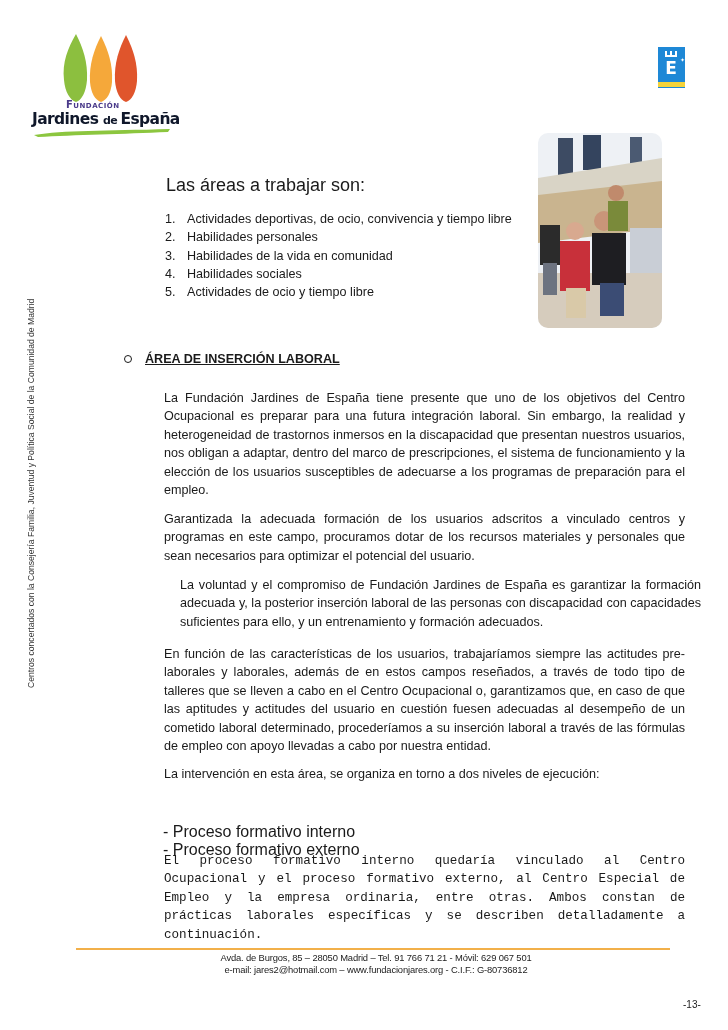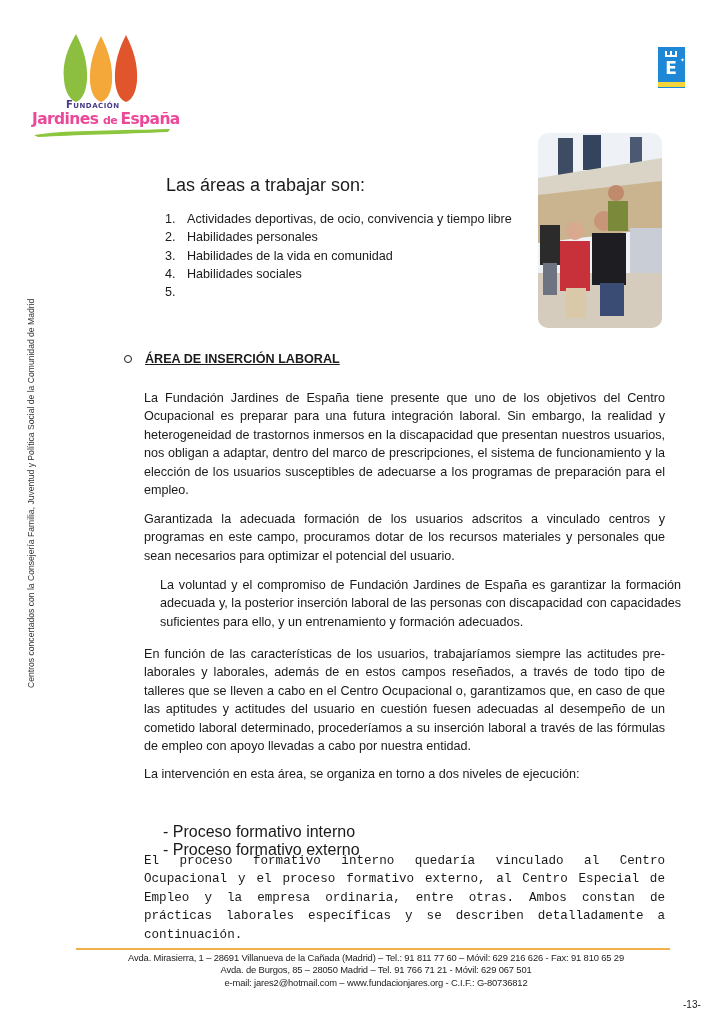--- a/index.html
+++ b/index.html
@@ -2,30 +2,30 @@
 <html><head>
 <meta charset="utf-8">
 <style>
   * { margin: 0; padding: 0; box-sizing: border-box; }
   html, body { width: 728px; height: 1030px; background: #ffffff; overflow: hidden; }
   body { position: relative; font-family: "Liberation Sans", sans-serif; color: #1a1a1a; }
 
   .logo { position: absolute; left: 28px; top: 30px; width: 150px; height: 115px; }
   .logo svg { display: block; }
   .logo-text1 { position: absolute; left: 38px; top: 69px; font-family: "DejaVu Sans", sans-serif; font-size: 10px; font-weight: bold; color: #4a3a8a; letter-spacing: 0.5px; font-variant: small-caps; }
-  .logo-text2 { position: absolute; left: 4px; top: 80px; font-family: "DejaVu Sans", sans-serif; font-size: 15.5px; font-weight: bold; color: #ec4899; letter-spacing: -0.6px; white-space: nowrap; }
+  .logo-text2 { position: absolute; left: 4px; top: 80px; font-family: "DejaVu Sans", sans-serif; font-size: 15.5px; font-weight: bold; color: #0f172a; letter-spacing: -0.6px; white-space: nowrap; }
   .logo-text2 .small { font-size: 11px; }
   .logo-swoosh { position: absolute; left: 6px; top: 99px; width: 136px; height: 8px; }
 
   .badge { position: absolute; left: 658px; top: 47px; width: 27px; height: 41px; }
 
   .side-text { position: absolute; left: 26px; top: 688px; transform-origin: 0 0; transform: rotate(-90deg); width: 400px; font-size: 8.6px; color: #333; white-space: nowrap; }
 
   .photo { position: absolute; left: 538px; top: 133px; width: 124px; height: 195px; border-radius: 10px; overflow: hidden; box-shadow: 0 0 8px 6px #fff inset; }
-  .p { position: absolute; left: 144px; width: 521px; font-size: 12.6px; line-height: 18.4px; text-align: justify; text-align-last: left; }
+  .p { position: absolute; left: 164px; width: 521px; font-size: 12.6px; line-height: 18.4px; text-align: justify; text-align-last: left; }
 
   .intro { position: absolute; left: 166px; top: 175px; font-size: 18px; }
   .olist { position: absolute; left: 165px; top: 210px; font-size: 12.6px; line-height: 18.3px; }
   .olist .li { display: flex; }
   .olist .num { width: 22px; }
 
   .heading { position: absolute; left: 124px; top: 352px; font-size: 12.6px; display: flex; align-items: center; }
   .heading .bullet { width: 8px; height: 8px; border: 1px solid #1a1a1a; border-radius: 50%; margin-right: 13px; }
   .heading .title { font-weight: bold; text-decoration: underline; }
 
@@ -103,20 +103,21 @@
   <div class="li">
       <span class="num">3.</span>
       <span>Habilidades de la vida en comunidad</span>
     </div>
   <div class="li">
       <span class="num">4.</span>
       <span>Habilidades sociales</span>
     </div>
   <div class="li">
       <span class="num">5.</span>
+      <span>Actividades de ocio y tiempo libre</span>
     </div>
 </div>
 
 <div class="heading">
   <span class="bullet"></span>
   <span class="title">ÁREA DE INSERCIÓN LABORAL</span>
 </div>
 
 <div class="p" style="top:389px;">La Fundación Jardines de España tiene presente que uno de los objetivos del Centro Ocupacional es preparar para una futura integración laboral. Sin embargo, la realidad y heterogeneidad de trastornos inmersos en la discapacidad que presentan nuestros usuarios, nos obligan a adaptar, dentro del marco de prescripciones, el sistema de funcionamiento y la elección de los usuarios susceptibles de adecuarse a los programas de preparación para el empleo.</div>
 <div class="p" style="top:510px;">Garantizada la adecuada formación de los usuarios adscritos a vinculado centros y programas en este campo, procuramos dotar de los recursos materiales y personales que sean necesarios para optimizar el potencial del usuario.</div>
@@ -126,17 +127,16 @@
 
 <div class="dashlist">
   <div>- Proceso formativo interno</div>
   <div>- Proceso formativo externo</div>
 </div>
 
 <div class="p" style="top:852px;font-family:Liberation Mono, monospace;">El proceso formativo interno quedaría vinculado al Centro Ocupacional y el proceso formativo externo, al Centro Especial de Empleo y la empresa ordinaria, entre otras. Ambos constan de prácticas laborales específicas y se describen detalladamente a continuación.</div>
 
 <div class="footer-line"></div>
 <div class="footer">
-  <div>Avda. Mirasierra, 1 – 28691 Villanueva de la Cañada (Madrid) – Tel.: 91 811 77 60 – Móvil: 629 216 626 - Fax: 91 810 65 29</div>
   <div>Avda. de Burgos, 85 – 28050 Madrid – Tel. 91 766 71 21 - Móvil: 629 067 501</div>
   <div>e-mail: jares2@hotmail.com – www.fundacionjares.org - C.I.F.: G-80736812</div>
 </div>
 <div class="pagenum">-13-</div>
 
 </body></html>

